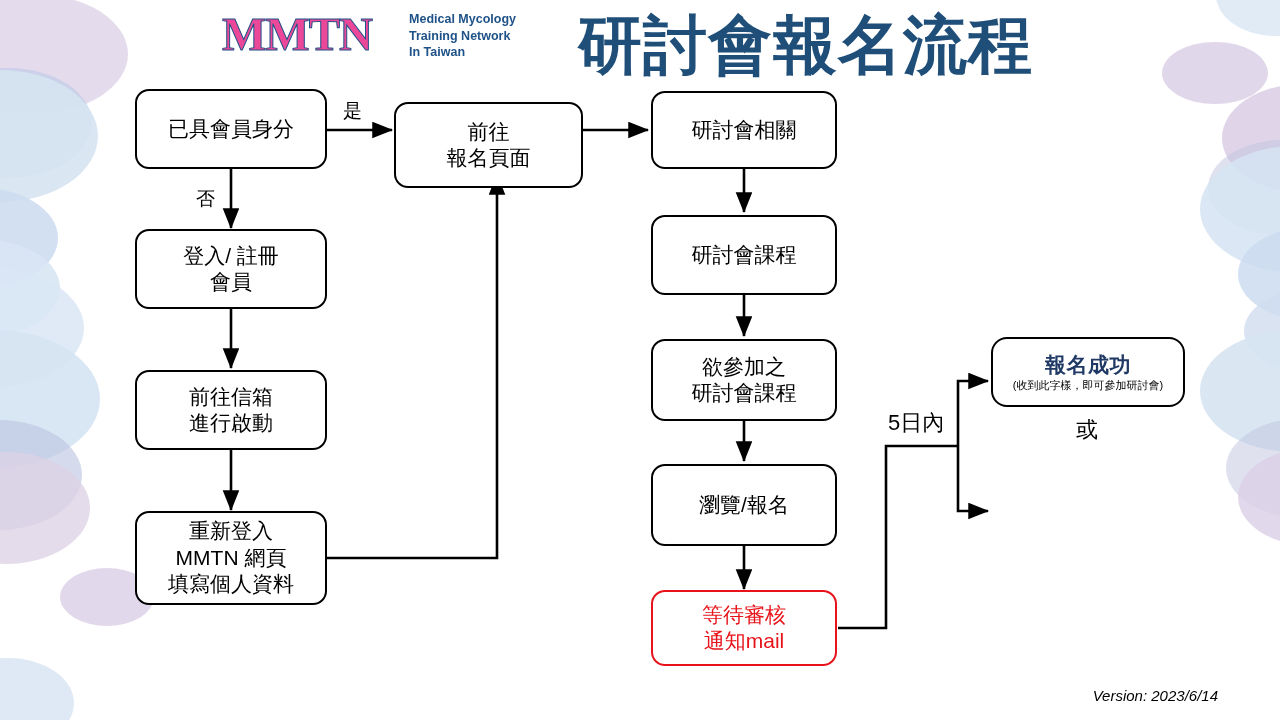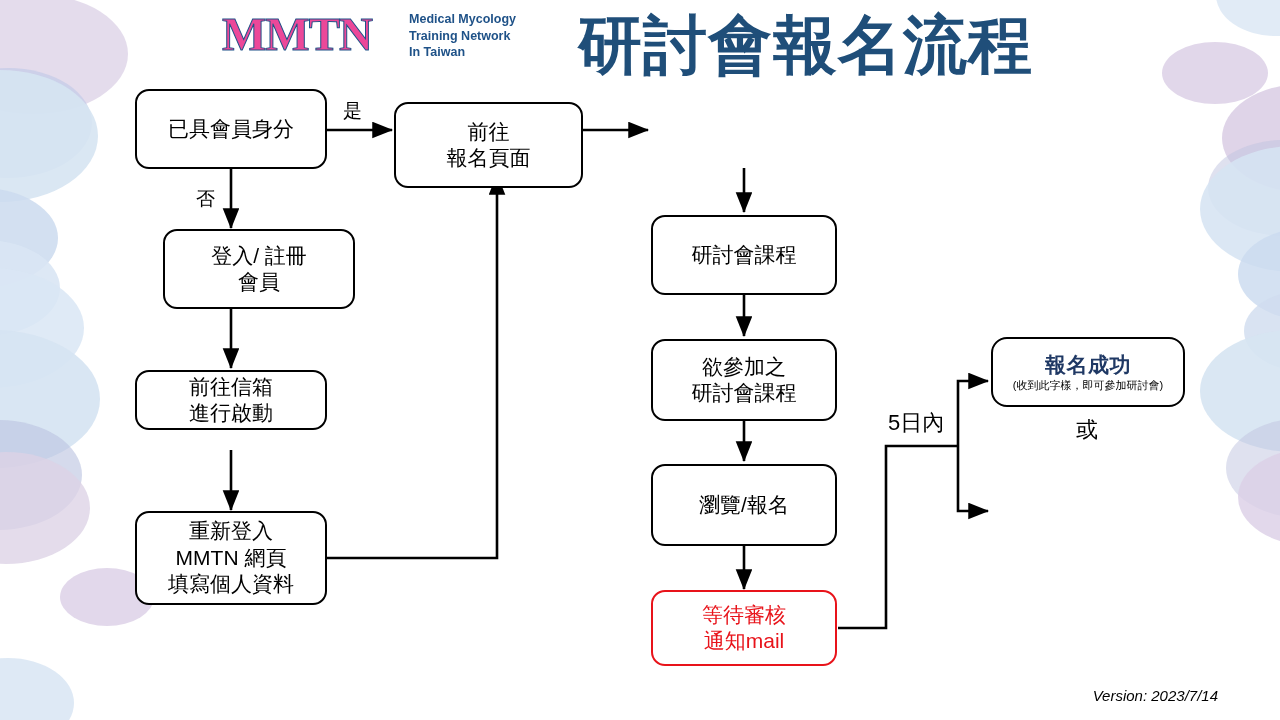--- a/index.html
+++ b/index.html
@@ -155,41 +155,44 @@
       <path d="M838,628 L886,628 L886,446 L958,446"></path>
       <path d="M958,446 L958,381 L988,381" marker-end="url(#ah)"></path>
       <path d="M958,446 L958,511 L988,511" marker-end="url(#ah)"></path>
     </g>
   </svg>
 
   <div class="node" style="left:135px;top:89px;width:192px;height:80px;">
     <span class="ln">已具會員身分</span>
   </div>
 
-  <div class="node" style="left:135px;top:229px;width:192px;height:80px;margin-left:28px;">
+  <div class="node" style="left:135px;top:229px;width:192px;height:80px;">
     <span class="ln">登入/ 註冊</span>
     <span class="ln">會員</span>
   </div>
 
-  <div class="node" style="left:135px;top:370px;width:192px;height:60px;">
+  <div class="node" style="left:135px;top:370px;width:192px;height:80px;">
     <span class="ln">前往信箱</span>
     <span class="ln">進行啟動</span>
   </div>
 
   <div class="node" style="left:135px;top:511px;width:192px;height:94px;">
     <span class="ln">重新登入</span>
     <span class="ln">MMTN 網頁</span>
     <span class="ln">填寫個人資料</span>
   </div>
 
   <div class="node" style="left:394px;top:89px;width:189px;height:86px;margin-top:13px;">
     <span class="ln">前往</span>
     <span class="ln">報名頁面</span>
   </div>
 
+  <div class="node" style="left:651px;top:91px;width:186px;height:78px;">
+    <span class="ln">研討會相關</span>
+  </div>
 
   <div class="node" style="left:651px;top:215px;width:186px;height:80px;">
     <span class="ln">研討會課程</span>
   </div>
 
   <div class="node" style="left:651px;top:339px;width:186px;height:82px;">
     <span class="ln">欲參加之</span>
     <span class="ln">研討會課程</span>
   </div>
 
@@ -206,15 +209,15 @@
     <span class="headline">報名成功</span>
     <span class="note">(收到此字樣，即可參加研討會)</span>
   </div>
 
 
   <div class="elabel" style="left:343px;top:98px;">是</div>
   <div class="elabel" style="left:196px;top:186px;">否</div>
   <div class="elabel big" style="left:888px;top:408px;">5日內</div>
   <div class="elabel big" style="left:1076px;top:415px;">或</div>
 
-  <div class="version">Version: 2023/7/14</div>
+  <div class="version">Version: 2023/6/14</div>
 
 </div>
 
 </body></html>

